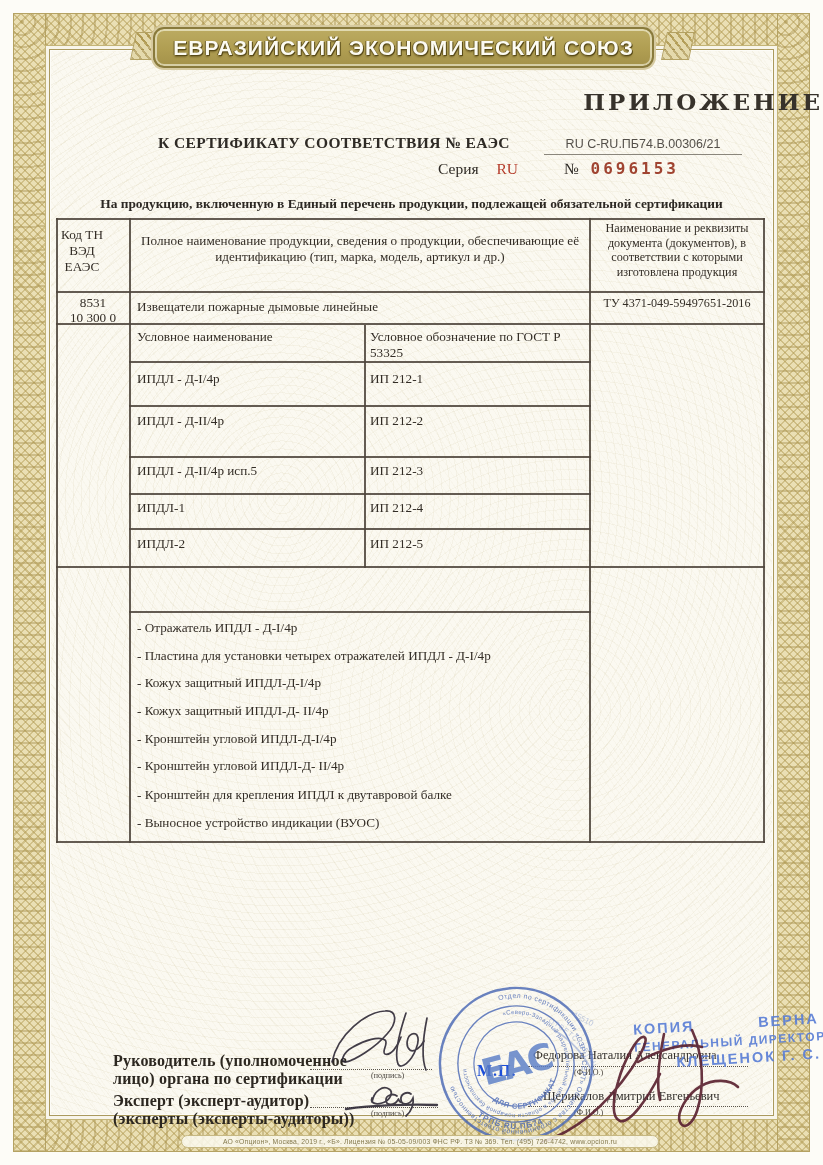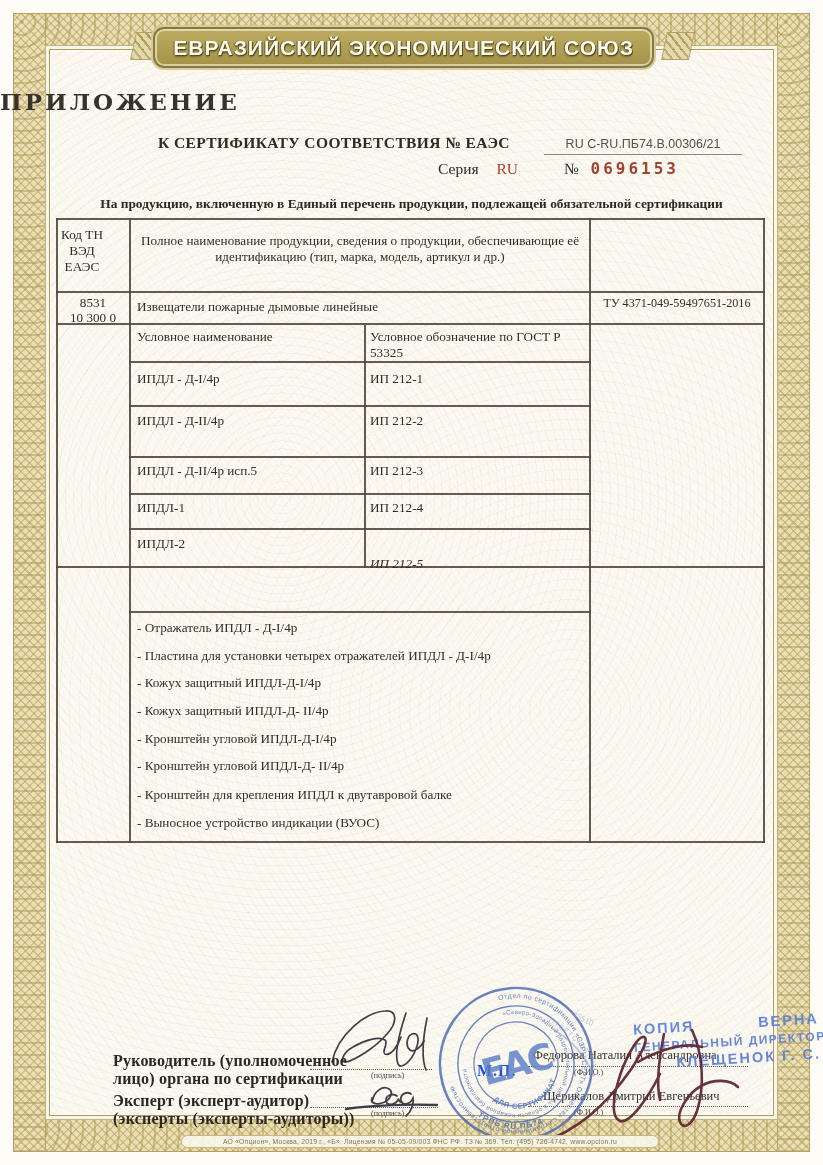--- a/index.html
+++ b/index.html
@@ -29,21 +29,21 @@
   
   .banner{left:153px;top:27px;width:497px;height:37px;border-radius:11px;
     background:linear-gradient(180deg,#bcab61 0%,#b09e52 55%,#a4924a 100%);
     border:2px solid #897a3c;box-shadow:inset 0 0 0 2px rgba(255,255,240,.55), 0 0 0 2px #d6caa0;
     display:flex;align-items:center;justify-content:center;}
   .banner-text{font-family:"Liberation Sans",sans-serif;font-weight:bold;font-size:21px;
     letter-spacing:1px;color:#fcfbf2;text-shadow:1px 1px 0 #584a18, -1px 0 0 #6b5c26, 0 2px 2px rgba(70,55,10,.55);}
   .banner-orn{top:32px;width:26px;height:26px;background:
       repeating-linear-gradient(45deg, rgba(166,142,66,.7) 0 2px, #e4d9ac 2px 6px);
       border:1px solid #b3a163;transform:skewX(-12deg);}
-  .doc-title{left:0;top:88px;width:823px;text-align:left;font-family:"DejaVu Serif",serif;
+  .doc-title{left:0;top:88px;width:823px;text-align:right;font-family:"DejaVu Serif",serif;
     font-weight:bold;font-size:23px;letter-spacing:3px;color:#37322b;}
   .cert-label{left:158px;top:134px;font-weight:bold;font-size:15.5px;letter-spacing:.4px;color:#2e2a25;}
   .cert-number{left:544px;top:137px;width:198px;font-family:"Liberation Sans",sans-serif;
     font-size:12.5px;color:#54504a;border-bottom:1px solid #8a867c;padding-bottom:3px;text-align:center;}
   .series-line{left:438px;top:159px;font-size:15.5px;color:#2e2a25;}
   .series-ru{color:#b43a29;}
   .blank-no{color:#a04431;font-family:"DejaVu Sans Mono",monospace;font-weight:bold;
     font-size:16px;letter-spacing:3px;}
   .subtitle{left:0;top:196px;width:823px;text-align:center;font-weight:bold;font-size:13.4px;color:#2c2archive archive823;}
   .subtitle{color:#2c2823;}
@@ -120,41 +120,42 @@
     <div class="abs tl th" style="left:129px;top:611px;width:462px;"></div>
     <div class="abs tl th" style="left:56px;top:841px;width:709px;"></div>
   </div>
 
   <div class="abs cell cen" style="left:58px;top:227px;width:48px;">
     <div>Код ТН</div>
     <div>ВЭД</div>
     <div>ЕАЭС</div>
   </div>
   <div class="abs cell cen" style="left:138px;top:233px;width:444px;">Полное наименование продукции, сведения о продукции, обеспечивающие её идентификацию (тип, марка, модель, артикул и др.)</div>
+  <div class="abs cell cen small" style="left:593px;top:221px;width:168px;">Наименование и реквизиты документа (документов), в соответствии с которыми изготовлена продукция</div>
 
   <div class="abs cell cen" style="left:58px;top:295px;width:70px;line-height:15px;">
     <div>8531</div>
     <div>10 300 0</div>
   </div>
   <div class="abs cell" style="left:137px;top:299px;width:440px;">Извещатели пожарные дымовые линейные</div>
   <div class="abs cell cen small" style="left:593px;top:296px;width:168px;">ТУ 4371-049-59497651-2016</div>
 
   <div class="abs cell" style="left:137px;top:329px;width:220px;">Условное наименование</div>
   <div class="abs cell" style="left:370px;top:329px;width:212px;">Условное обозначение по ГОСТ Р 53325</div>
 
   <div class="abs cell" style="left:137px;top:371px;">ИПДЛ - Д-I/4р</div>
   <div class="abs cell" style="left:370px;top:371px;">ИП 212-1</div>
   <div class="abs cell" style="left:137px;top:413px;">ИПДЛ - Д-II/4р</div>
   <div class="abs cell" style="left:370px;top:413px;">ИП 212-2</div>
   <div class="abs cell" style="left:137px;top:463px;">ИПДЛ - Д-II/4р исп.5</div>
   <div class="abs cell" style="left:370px;top:463px;">ИП 212-3</div>
   <div class="abs cell" style="left:137px;top:500px;">ИПДЛ-1</div>
   <div class="abs cell" style="left:370px;top:500px;">ИП 212-4</div>
   <div class="abs cell" style="left:137px;top:536px;">ИПДЛ-2</div>
-  <div class="abs cell" style="left:370px;top:556px;font-style:italic;">ИП 212-5</div>
+  <div class="abs cell" style="left:370px;top:536px;">ИП 212-5</div>
 
   <div class="abs cell" style="left:137px;top:620px;">- Отражатель ИПДЛ - Д-I/4р</div>
   <div class="abs cell" style="left:137px;top:648px;">- Пластина для установки четырех отражателей ИПДЛ - Д-I/4р</div>
   <div class="abs cell" style="left:137px;top:675px;">- Кожух защитный ИПДЛ-Д-I/4р</div>
   <div class="abs cell" style="left:137px;top:703px;">- Кожух защитный ИПДЛ-Д- II/4р</div>
   <div class="abs cell" style="left:137px;top:731px;">- Кронштейн угловой ИПДЛ-Д-I/4р</div>
   <div class="abs cell" style="left:137px;top:758px;">- Кронштейн угловой ИПДЛ-Д- II/4р</div>
   <div class="abs cell" style="left:137px;top:787px;">- Кронштейн для крепления ИПДЛ к двутавровой балке</div>
   <div class="abs cell" style="left:137px;top:815px;">- Выносное устройство индикации (ВУОС)</div>
 

